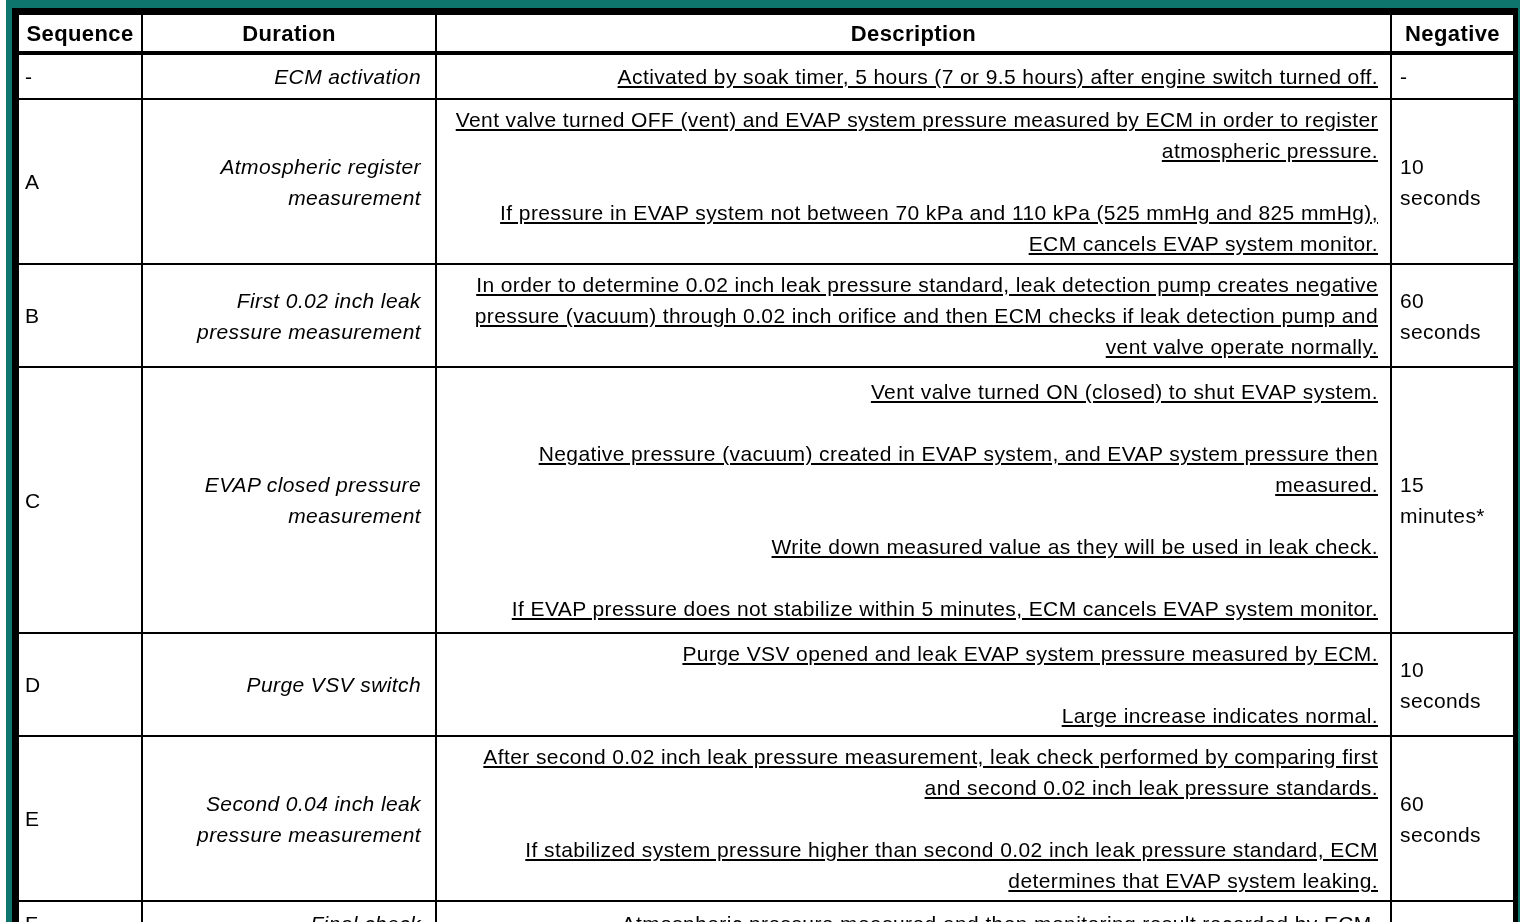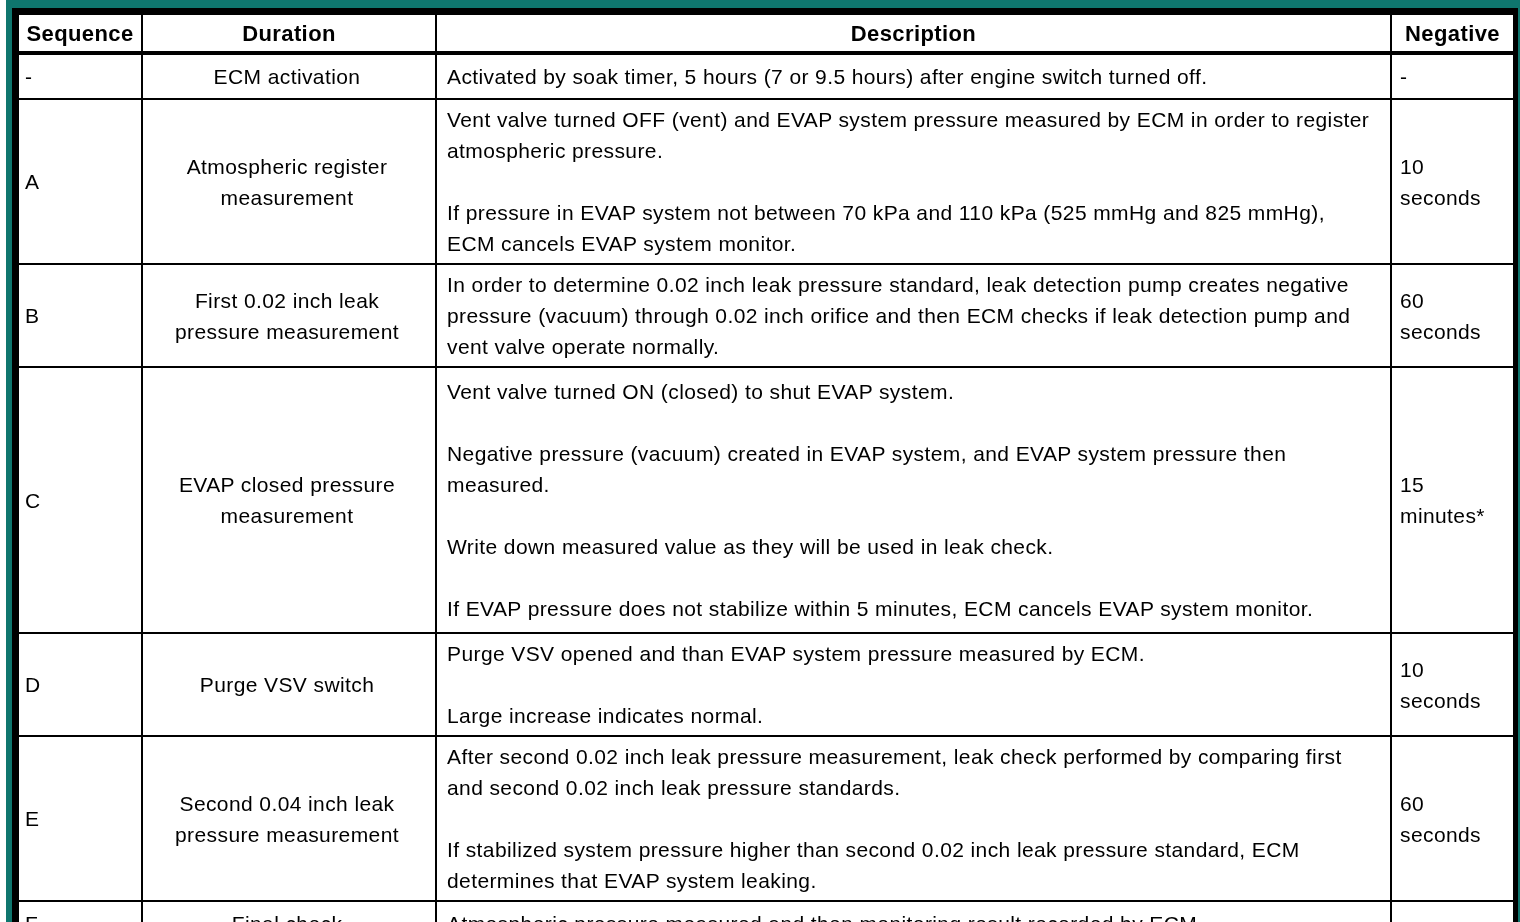--- a/index.html
+++ b/index.html
@@ -50,27 +50,29 @@
   .col-sequence  { width: 124px; }
   .col-operation { width: 294px; }
   .col-description { width: 955px; }
   .col-duration  { width: 123px; }
 
   .cell-sequence {
     text-align: left;
     padding: 0 4px 0 6px;
   }
   .cell-operation {
-    text-align: center;
+    text-align: right;
     padding: 0 14px 0 10px;
+    font-style: italic;
   }
   .cell-description {
-    text-align: left;
+    text-align: right;
     padding: 4px 12px 4px 10px;
     white-space: pre-line;
+    text-decoration: underline;
   }
   .cell-duration {
     text-align: left;
     padding: 0 4px 0 8px;
     white-space: pre-line;
   }
   tr.row-dash   { height: 46px; }
   tr.row-a      { height: 159px; }
   tr.row-b      { height: 100px; }
   tr.row-c      { height: 266px; }
@@ -130,21 +132,21 @@
 
 Write down measured value as they will be used in leak check.
 
 If EVAP pressure does not stabilize within 5 minutes, ECM cancels EVAP system monitor.</td>
           <td class="cell-duration">15
 minutes*</td>
         </tr>
         <tr class="row-d">
           <td class="cell-sequence">D</td>
           <td class="cell-operation">Purge VSV switch</td>
-          <td class="cell-description">Purge VSV opened and than EVAP system pressure measured by ECM.
+          <td class="cell-description">Purge VSV opened and leak EVAP system pressure measured by ECM.
 
 Large increase indicates normal.</td>
           <td class="cell-duration">10
 seconds</td>
         </tr>
         <tr class="row-e">
           <td class="cell-sequence">E</td>
           <td class="cell-operation">Second 0.04 inch leak pressure measurement</td>
           <td class="cell-description">After second 0.02 inch leak pressure measurement, leak check performed by comparing first and second 0.02 inch leak pressure standards.
 

